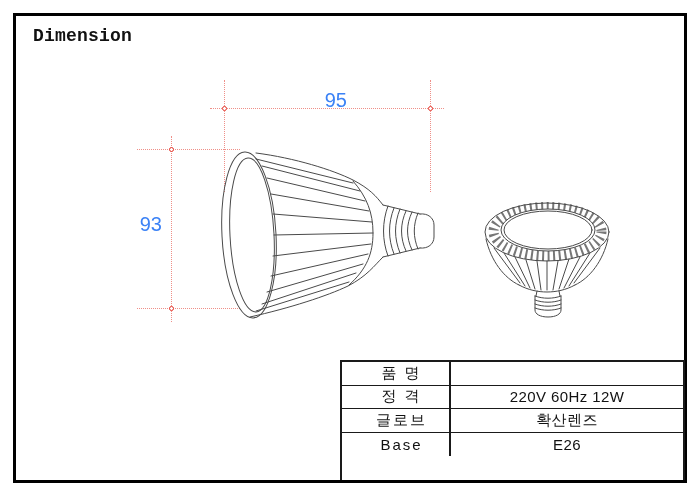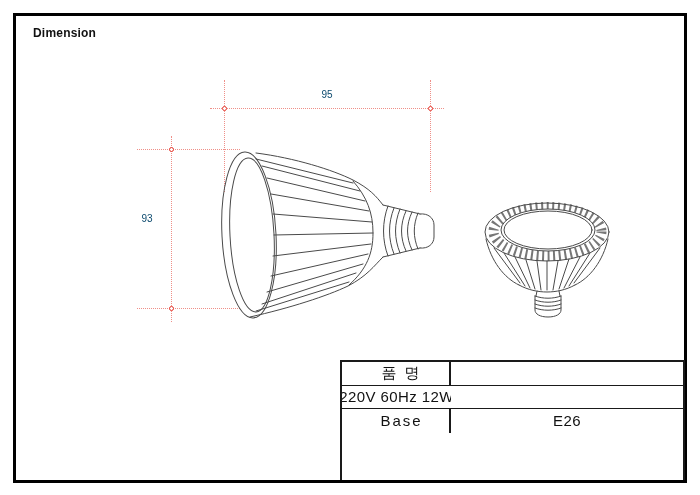--- a/index.html
+++ b/index.html
@@ -3,29 +3,29 @@
 <meta charset="utf-8">
 <style>
   * { margin: 0; padding: 0; box-sizing: border-box; }
   html,body { width: 700px; height: 495px; background: #fff; overflow: hidden;
     font-family: "Liberation Sans", "DejaVu Sans", sans-serif; color: #111; }
   .sheet { position: relative; width: 700px; height: 495px; background: #fff; }
 
   .frame { position: absolute; left: 13px; top: 13px; width: 674px; height: 470px;
     border: 3px solid #000; }
 
-  .title { position: absolute; left: 33px; top: 26px; font-size: 12px; font-weight: bold;
-    letter-spacing: 0.2px; }
+  .title { position: absolute; left: 33px; top: 26px; font-size: 18px; font-weight: bold;
+    letter-spacing: 0.2px; font-family: Liberation Mono, monospace; }
 
   
   .dim-h { position: absolute; height: 0; border-top: 1px dotted #ef8f88; }
   .dim-v { position: absolute; width: 0; border-left: 1px dotted #ef8f88; }
   .dim-dot { position: absolute; width: 5px; height: 5px; border: 1px solid #e4362c;
     border-radius: 50%; background: #fff; }
-  .dim-label { position: absolute; color: #0c4a6e; font-size: 10px; text-align: center; }
+  .dim-label { position: absolute; color: #3b82f6; font-size: 20px; text-align: right; }
 
   
   .w-line   { left: 210px; top: 108px; width: 234px; }
   .w-ext-l  { left: 224px; top: 80px;  height: 112px; }
   .w-ext-r  { left: 430px; top: 80px;  height: 112px; }
   .w-dot-l  { left: 222px; top: 106px; }
   .w-dot-r  { left: 428px; top: 106px; }
   .w-label  { left: 307px; top: 89px;  width: 40px; }
 
   
@@ -148,21 +148,26 @@
       <path class="ln" d="M57,115 C65,118 75,118 83,115"></path>
       <path class="ln" d="M57,103 L57,117 C57,121 62,124 70,124 C78,124 83,121 83,117 L83,103"></path>
     </svg>
   </div>
 
   <div class="spec-table">
     <div class="spec-row">
       <div class="spec-th">품 명</div>
     </div>
     <div class="spec-row">
+      <div class="spec-th">정 격</div>
       <div class="spec-td">220V 60Hz 12W</div>
+    </div>
+    <div class="spec-row">
+      <div class="spec-th">글로브</div>
+      <div class="spec-td">확산렌즈</div>
     </div>
     <div class="spec-row">
       <div class="spec-th">Base</div>
       <div class="spec-td">E26</div>
     </div>
   </div>
 
 </div>
 
 </body></html>

